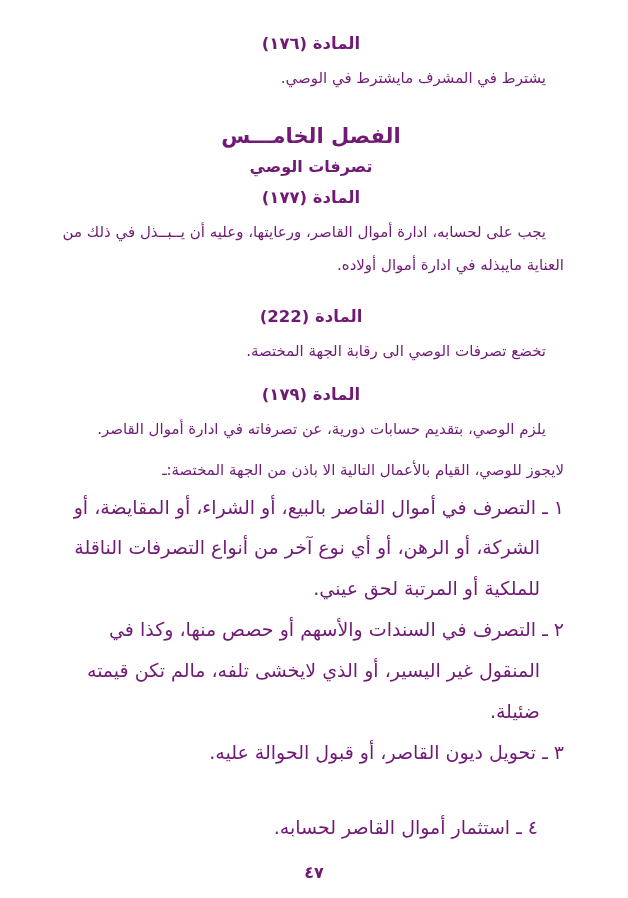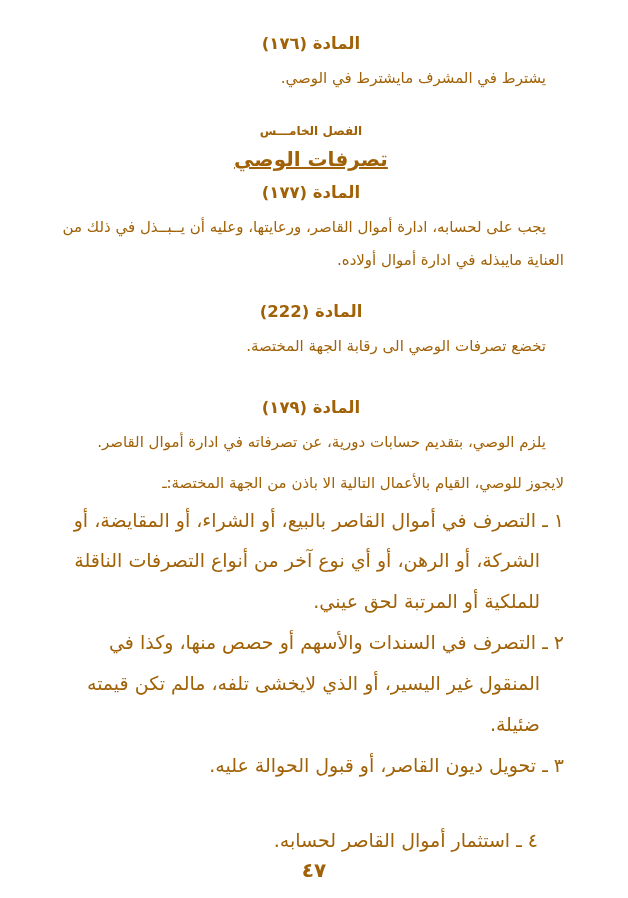--- a/index.html
+++ b/index.html
@@ -6,21 +6,21 @@
   html, body {
     background: #ffffff;
     font-family: "DejaVu Sans", sans-serif;
   }
   .page {
     position: relative;
     width: 628px;
     height: 898px;
     margin: 0 auto;
     background: #ffffff;
-    color: #a16207;
+    color: #701a75;
     direction: rtl;
     overflow: hidden;
   }
   .content {
     padding: 34px 64px 0 58px;
   }
   .article-heading {
     text-align: center;
     font-weight: bold;
     font-size: 16.5px;
@@ -32,32 +32,31 @@
     text-align: right;
     text-indent: 18px;
   }
   .no-indent { text-indent: 0; }
   .chapter-block {
     text-align: center;
     margin-top: 30px;
   }
   .chapter-title {
     font-weight: bold;
-    font-size: 12px;
+    font-size: 21px;
   }
   .chapter-subtitle {
     font-weight: bold;
-    font-size: 20px;
+    font-size: 16px;
     margin-top: 9px;
-    text-decoration: underline;
   }
   .mt-sm { margin-top: 9px; }
   .mt-md { margin-top: 12px; }
   .mt-lg { margin-top: 26px; }
-  .mt-xl { margin-top: 36px; }
+  .mt-xl { margin-top: 18px; }
   .law-list {
     list-style: none;
     font-size: 19px;
     line-height: 2.15;
     text-align: right;
   }
   .law-list li {
     padding-right: 24px;
     text-indent: -24px; 
   }
@@ -66,21 +65,21 @@
     text-indent: 0;
     margin-top: 35px;
   }
   .page-number {
     position: absolute;
     bottom: 16px;
     left: 0;
     right: 0;
     text-align: center;
     font-weight: bold;
-    font-size: 20px;
+    font-size: 16px;
   }
 </style>
 </head>
 <body>
 
 <div class="page">
   <div class="content">
 
     <h3 class="article-heading">المادة (١٧٦)</h3>
     <p class="body-text mt-sm">يشترط في المشرف مايشترط في الوصي.</p>

